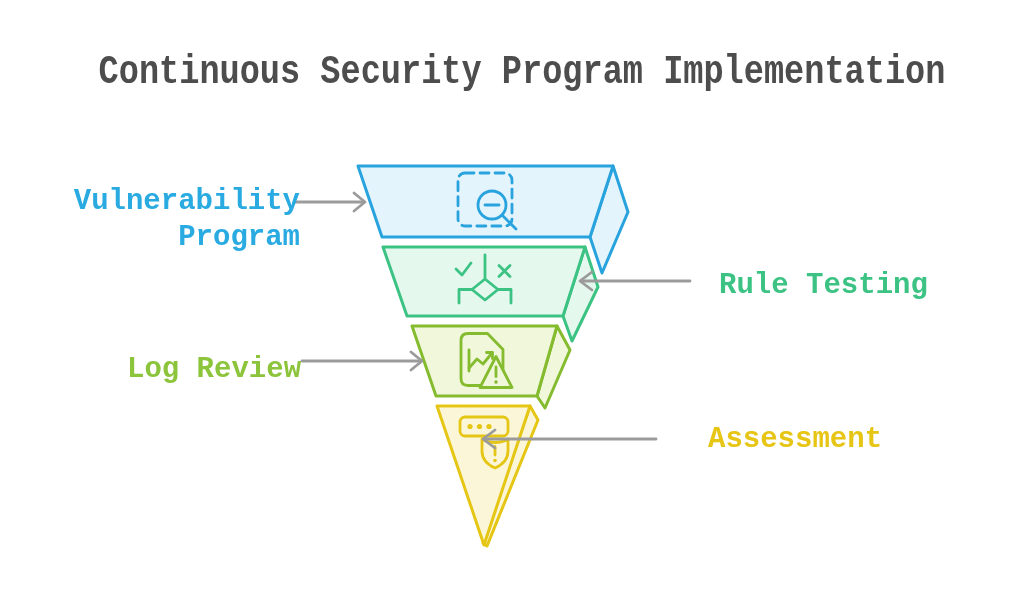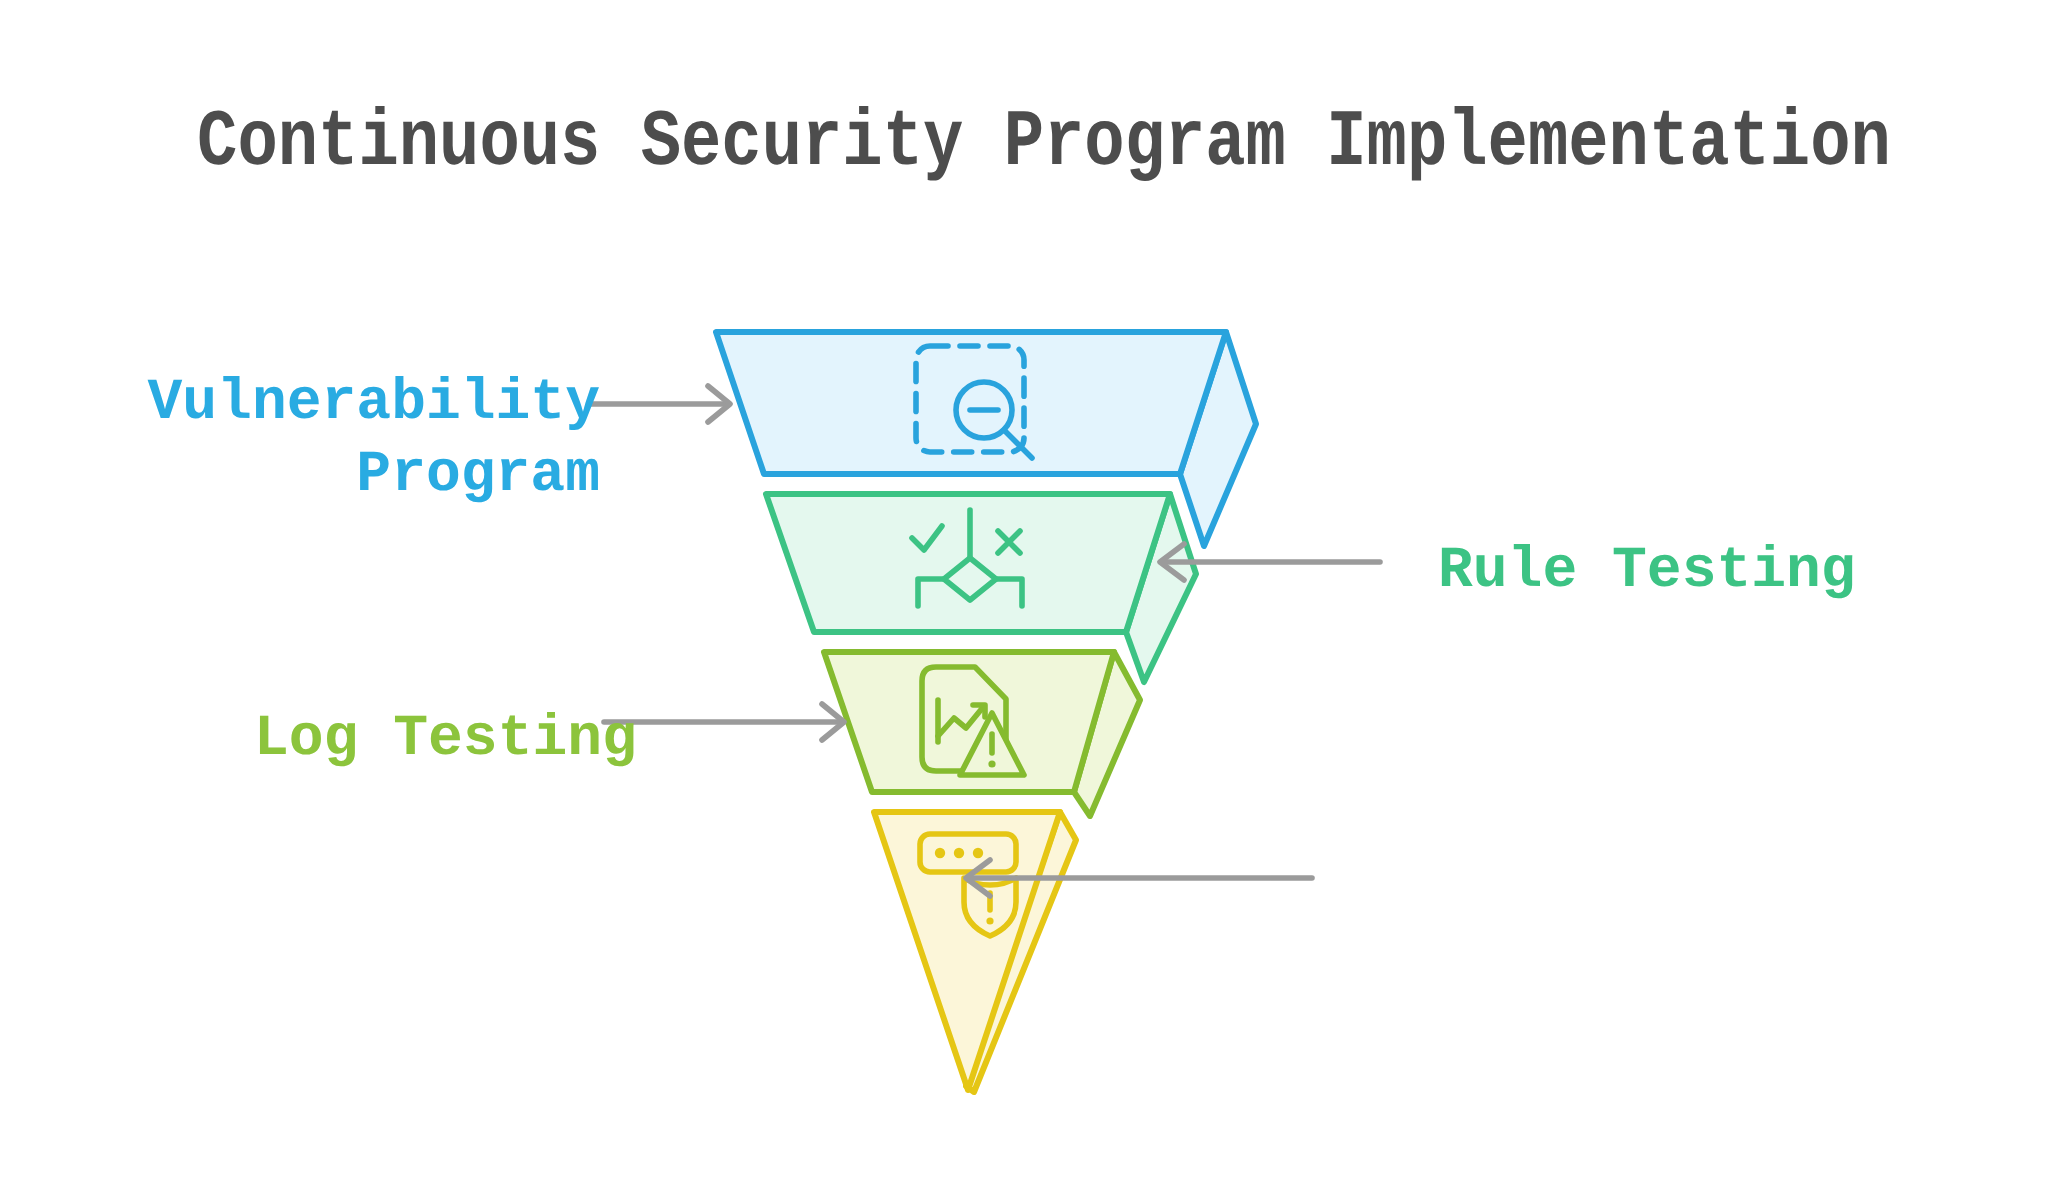--- a/index.html
+++ b/index.html
@@ -109,18 +109,19 @@
   </svg>
 
   <div class="lbl lbl-0">
     <span>Vulnerability</span>
     <span>Program</span>
   </div>
   <div class="lbl lbl-1">
     <span>Rule Testing</span>
   </div>
   <div class="lbl lbl-2">
-    <span>Log Testing</span>
+    <span>Log Review</span>
   </div>
   <div class="lbl lbl-3">
+    <span>Assessment</span>
   </div>
 
 </div>
 
 </body></html>

